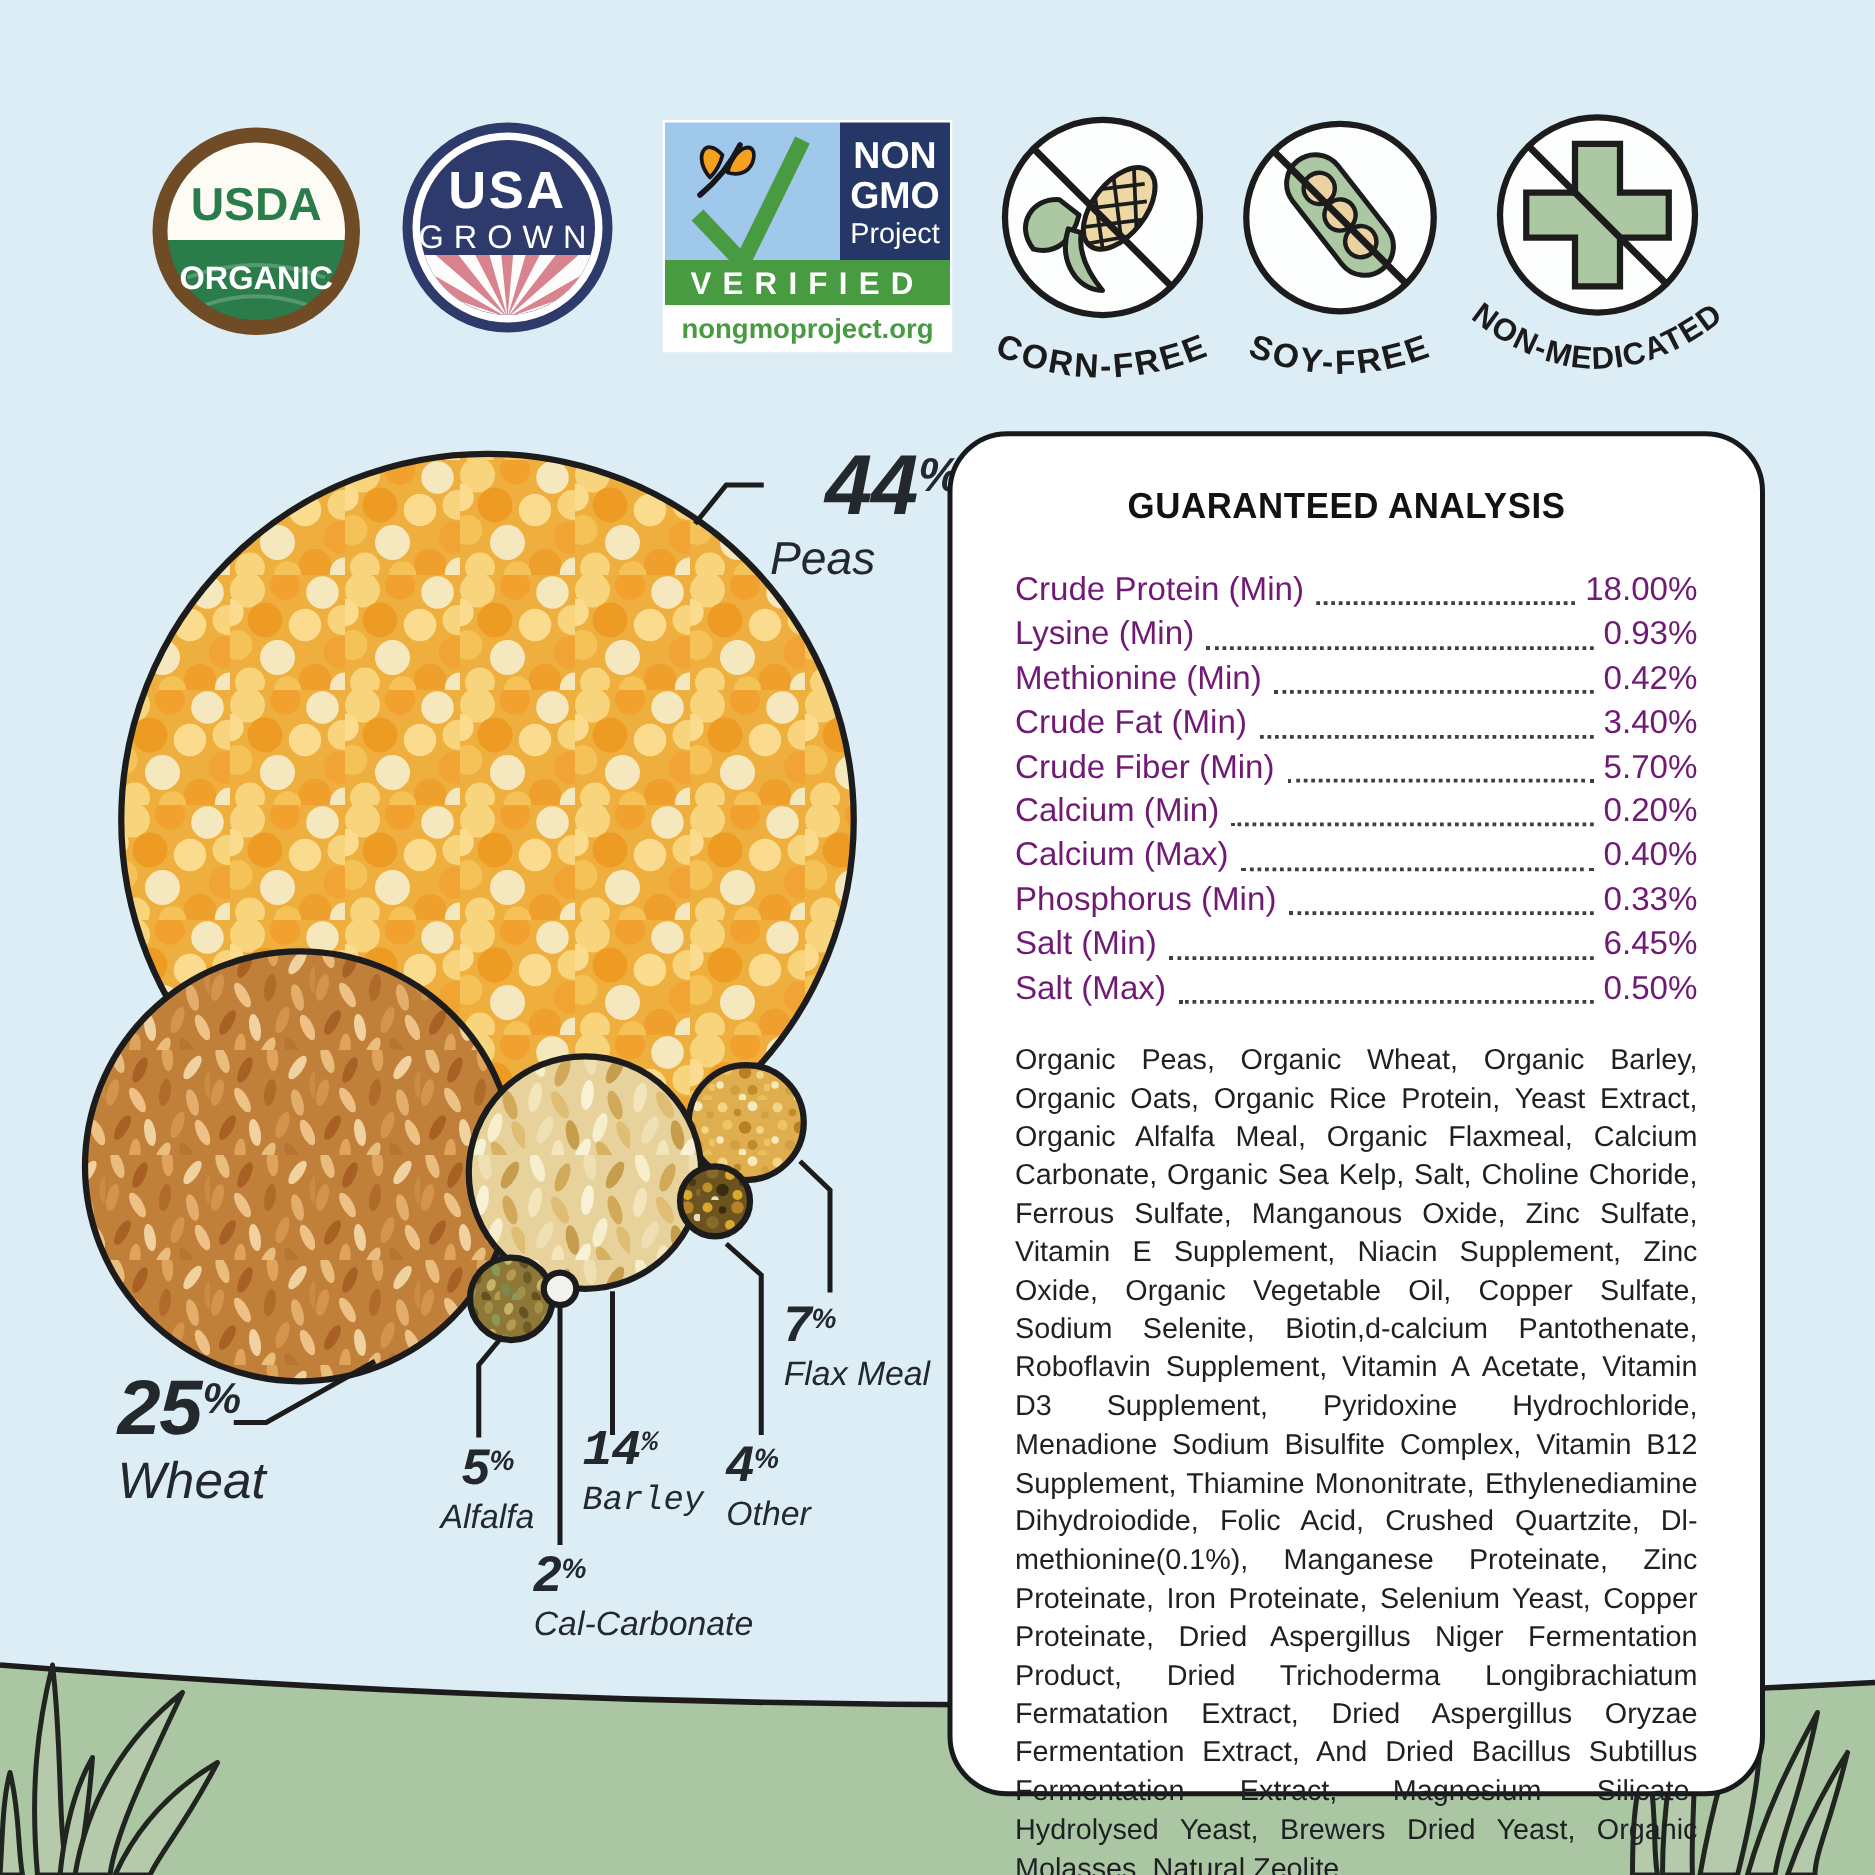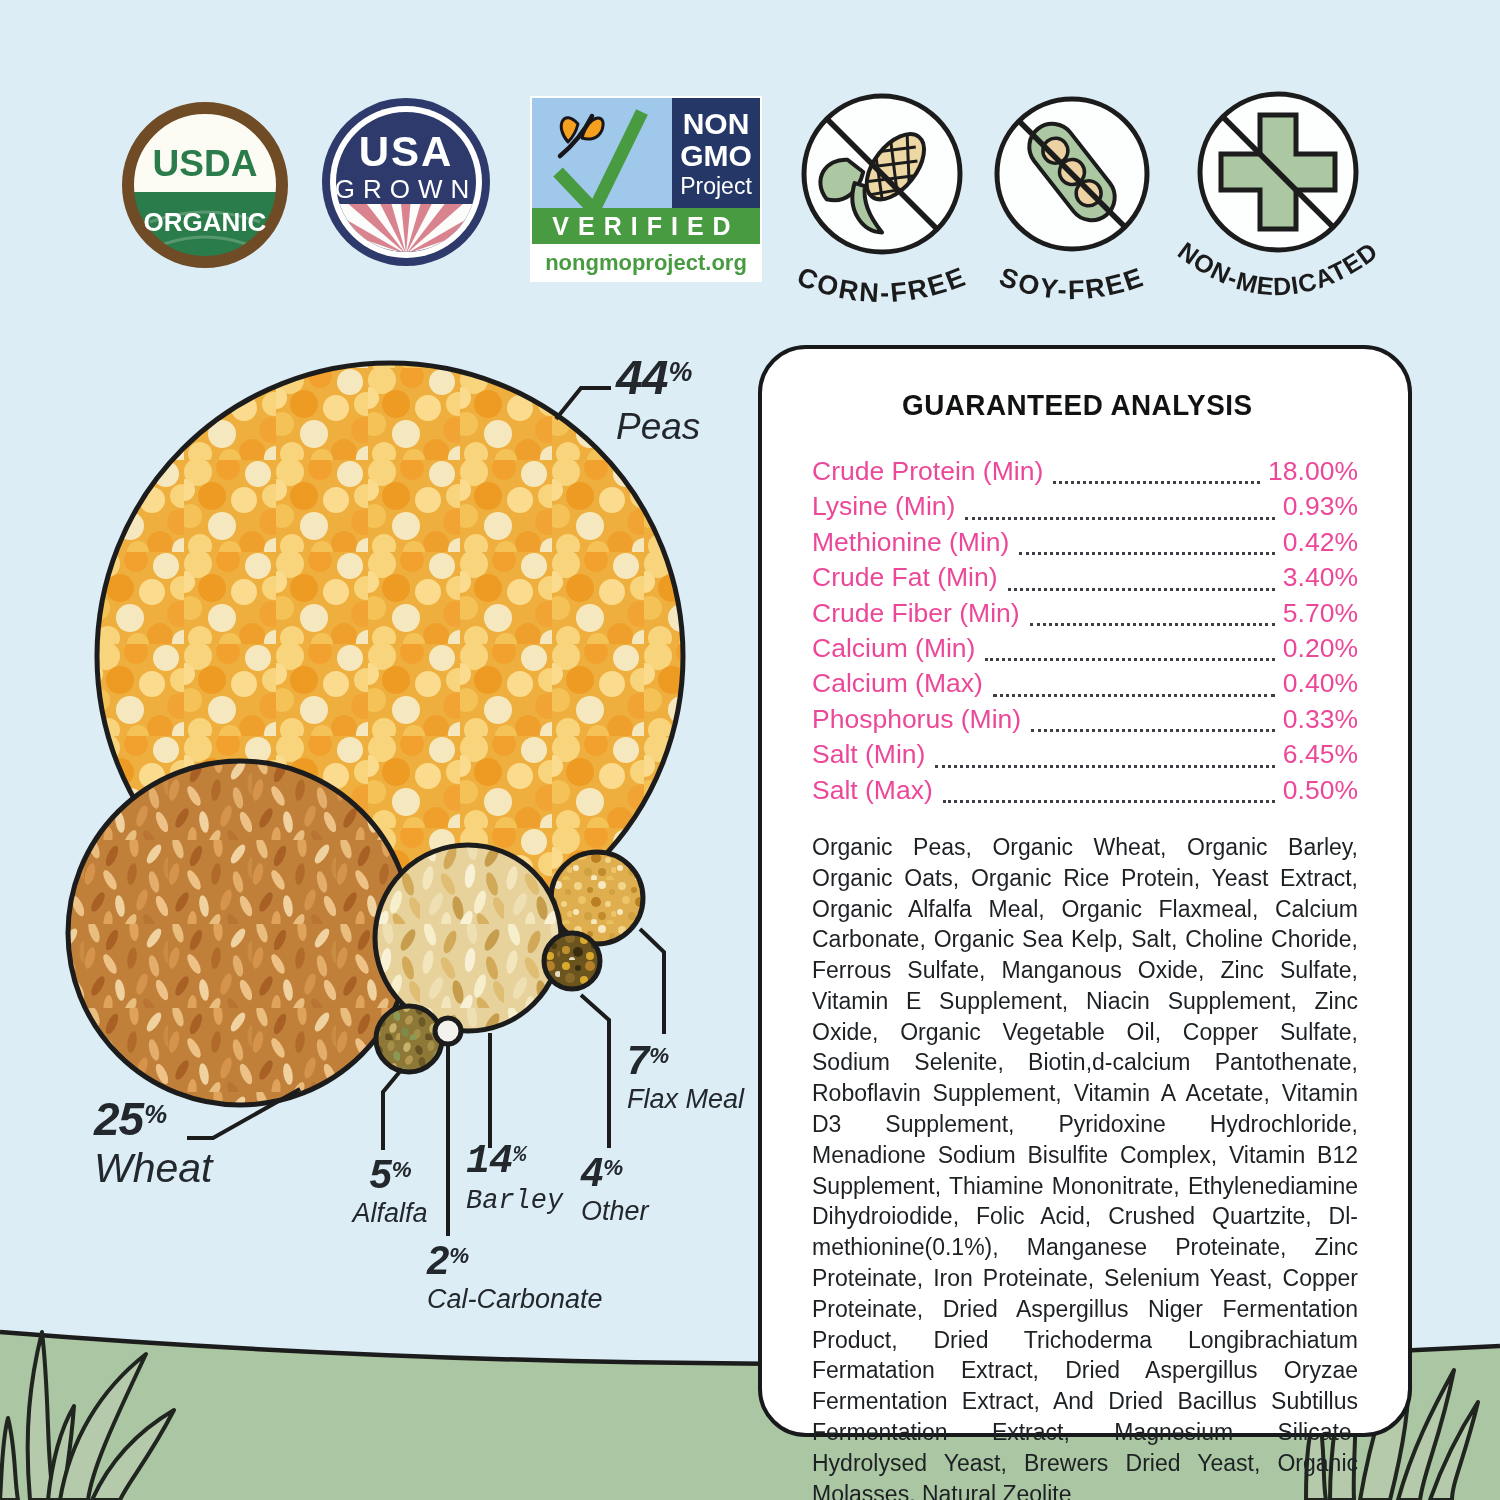--- a/index.html
+++ b/index.html
@@ -12,33 +12,33 @@
   #hill-layer{left:0;top:1310px;width:1500px;height:190px;z-index:1;}
   #bubble-layer{left:0;top:0;width:1500px;height:1500px;z-index:2;pointer-events:none;}
   .badge{z-index:4;}
   #card{z-index:5;}
 
   
   .blabel{position:absolute;z-index:3;color:#23282c;line-height:1;}
   .blabel .pct{font-weight:bold;font-style:italic;letter-spacing:-1px;}
   .blabel .sym{font-size:.56em;vertical-align:.48em;margin-left:1px;}
   .blabel .name{font-style:italic;margin-top:6px;letter-spacing:0;}
-  #lbl-peas .pct{font-size:48px;} #lbl-peas .name{font-size:37px;}
-  #lbl-wheat .pct{font-size:46px;} #lbl-wheat .name{font-size:41px;}
+  #lbl-peas .pct{font-size:68px;margin-left:44px;} #lbl-peas .name{font-size:37px;}
+  #lbl-wheat .pct{font-size:62px;} #lbl-wheat .name{font-size:41px;}
   .blabel.small .pct{font-size:40px;} .blabel.small .name{font-size:27px;}
 
   
   #card{left:758px;top:345px;width:654px;height:1092px;background:#ffffff;
         border:4px solid #17191b;border-radius:48px;box-sizing:border-box;
         padding:40px 50px 0 50px;}
   .section-head{display:flex;align-items:center;gap:20px;margin:0 0 14px 0;flex-direction:column;}
   .section-head h2{margin:0;font-size:29px;font-weight:bold;letter-spacing:.5px;color:#101214;white-space:nowrap;transform:scaleX(.96);transform-origin:left;}
   .section-head .rule{flex:1;height:4px;background:#101214;border-radius:2px;}
   #ga-rows{margin-bottom:22px;}
-  .ga-row{display:flex;align-items:baseline;height:35.4px;font-size:26.5px;color:#ec4899;}
+  .ga-row{display:flex;align-items:baseline;height:35.4px;font-size:26.5px;color:#701a75;}
   .ga-row .dots{flex:1;border-bottom:3.2px dotted #3c4044;margin:0 8px 7px 10px;align-self:flex-end;}
   .ga-row .ga-val{white-space:nowrap;}
   #ingredients-text{font-size:23px;line-height:30.8px;text-align:justify;color:#1d2124;margin-top:18px;}
 </style>
 </head>
 <body>
 
 <svg id="hill-layer" class="abs" viewBox="0 0 1500 190">
   <path d="M0,22 Q700,78 1500,36 L1500,190 L0,190 Z" fill="#aac6a2"></path>
   <path d="M0,22 Q700,78 1500,36" fill="none" stroke="#1c1c1c" stroke-width="4.5"></path>

